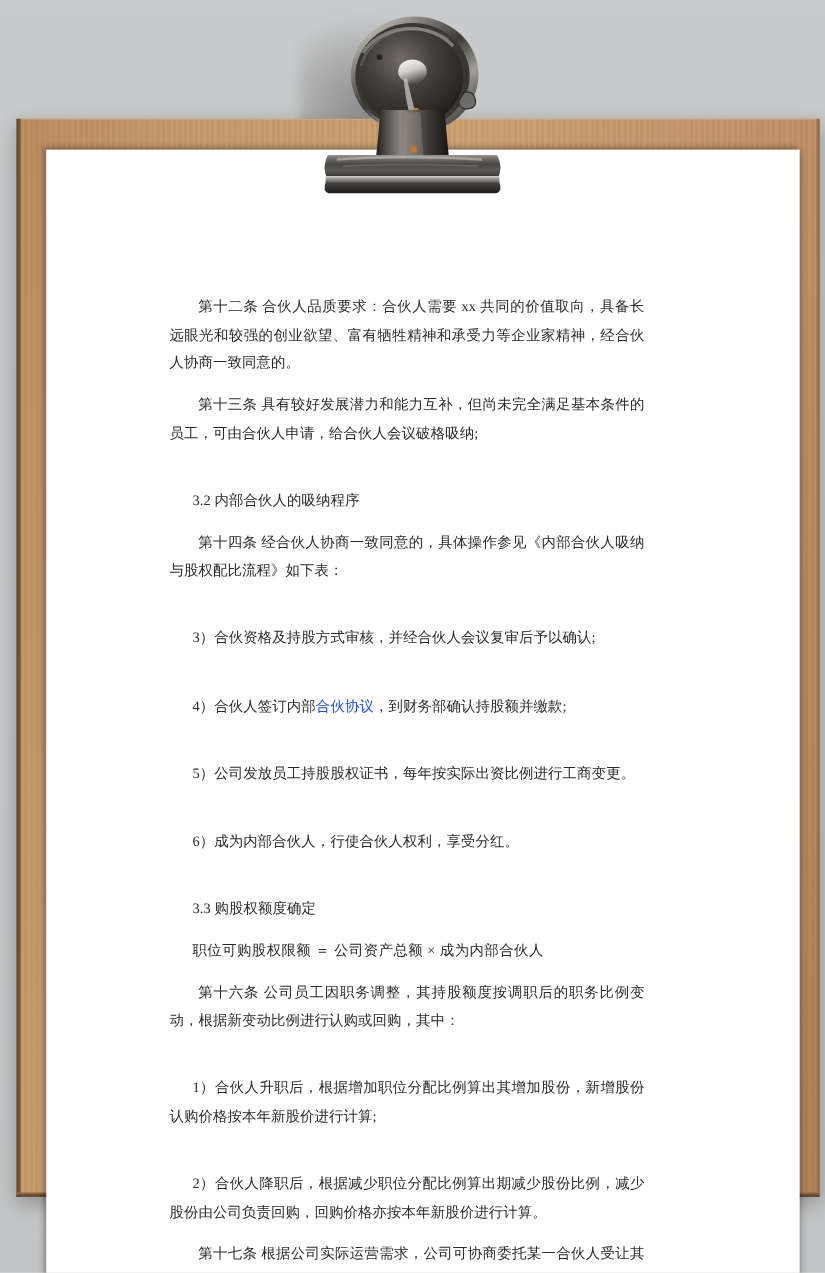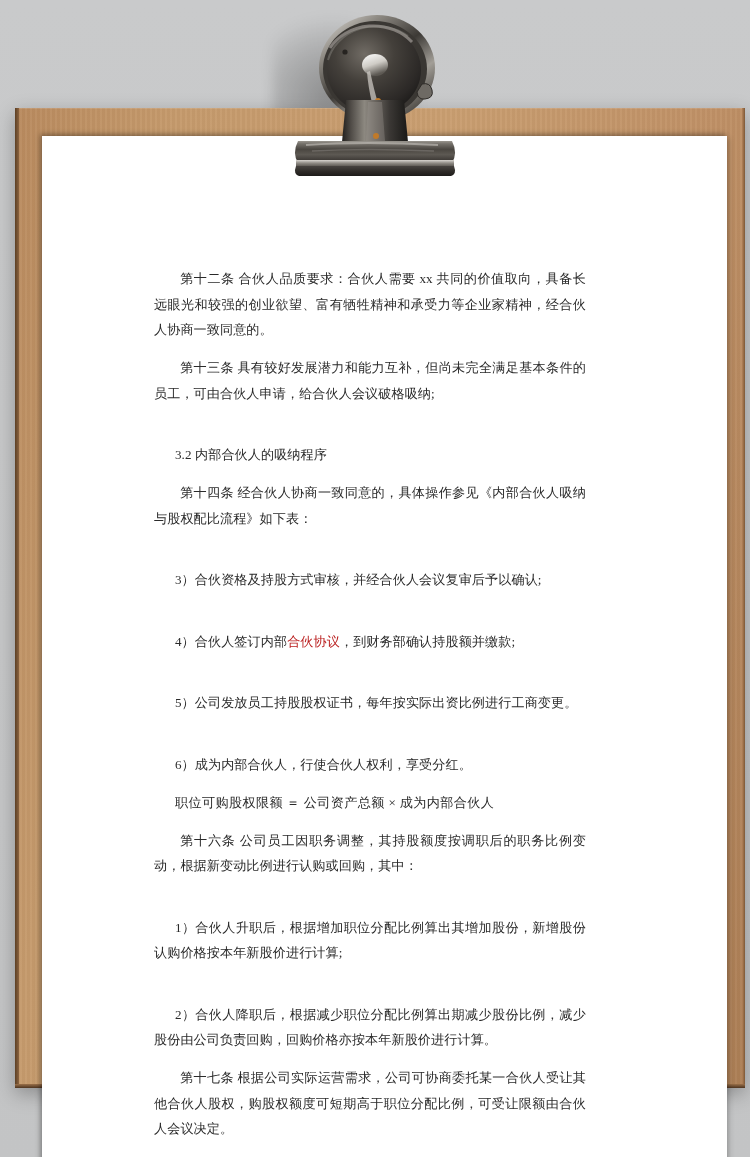--- a/index.html
+++ b/index.html
@@ -105,21 +105,21 @@
   }
   #doc-body p.item {
     text-indent: 1.6em;
     margin-top: 36px;
   }
   #doc-body p.formula {
     text-indent: 1.6em;
     letter-spacing: 0.4px;
   }
   .muted {
-    color: #b91c1c;
+    color: #1d4ed8;
   }
 
   
   #clip {
     position: absolute;
     left: 282px;
     top: 8px;
     width: 186px;
     height: 168px;
     pointer-events: none;
@@ -150,20 +150,21 @@
     <div id="paper">
       <div id="doc-body" style="color: rgb(42, 42, 42);">
           <p class="indent">第十二条  合伙人品质要求：合伙人需要 xx 共同的价值取向，具备长远眼光和较强的创业欲望、富有牺牲精神和承受力等企业家精神，经合伙人协商一致同意的。</p>
           <p class="indent">第十三条  具有较好发展潜力和能力互补，但尚未完全满足基本条件的员工，可由合伙人申请，给合伙人会议破格吸纳;</p>
           <p class="item">3.2  内部合伙人的吸纳程序</p>
           <p class="indent">第十四条  经合伙人协商一致同意的，具体操作参见《内部合伙人吸纳与股权配比流程》如下表：</p>
           <p class="item">3）合伙资格及持股方式审核，并经合伙人会议复审后予以确认;</p>
           <p class="item"><span>4）合伙人签订内部</span><span class="muted">合伙协议</span><span>，到财务部确认持股额并缴款;</span></p>
           <p class="item">5）公司发放员工持股股权证书，每年按实际出资比例进行工商变更。</p>
           <p class="item">6）成为内部合伙人，行使合伙人权利，享受分红。</p>
+          <p class="item">3.3  购股权额度确定</p>
           <p class="formula">职位可购股权限额 ＝ 公司资产总额 × 成为内部合伙人</p>
           <p class="indent">第十六条  公司员工因职务调整，其持股额度按调职后的职务比例变动，根据新变动比例进行认购或回购，其中：</p>
           <p class="item">1）合伙人升职后，根据增加职位分配比例算出其增加股份，新增股份认购价格按本年新股价进行计算;</p>
           <p class="item">2）合伙人降职后，根据减少职位分配比例算出期减少股份比例，减少股份由公司负责回购，回购价格亦按本年新股价进行计算。</p>
           <p class="indent">第十七条  根据公司实际运营需求，公司可协商委托某一合伙人受让其他合伙人股权，购股权额度可短期高于职位分配比例，可受让限额由合伙人会议决定。</p>
         </div>
     </div>
   </div>
 
   <svg id="clip" viewBox="0 0 186 168">

